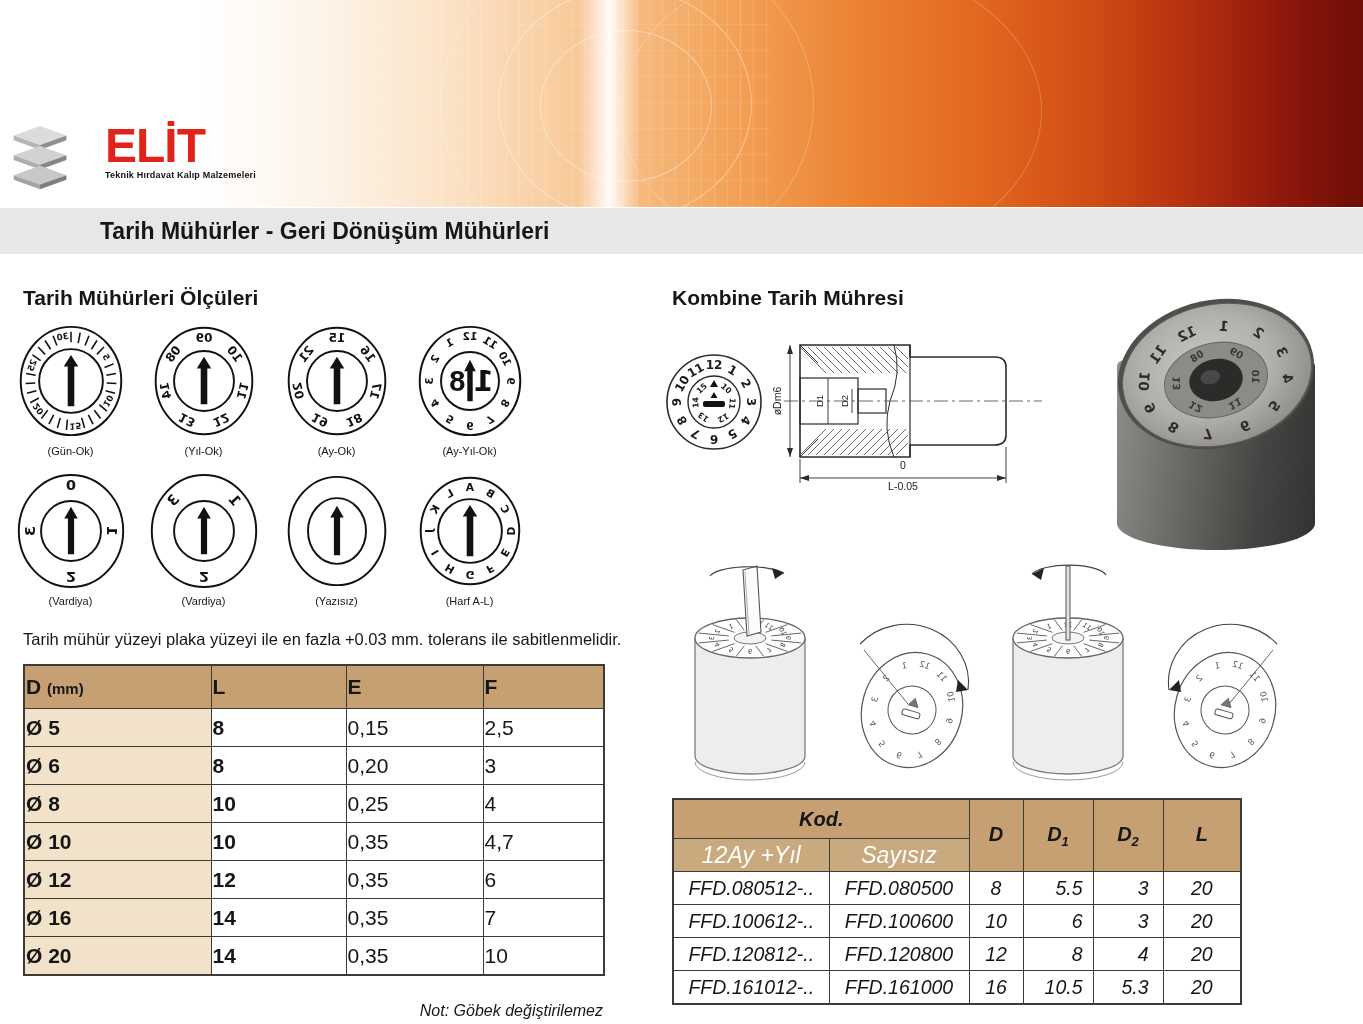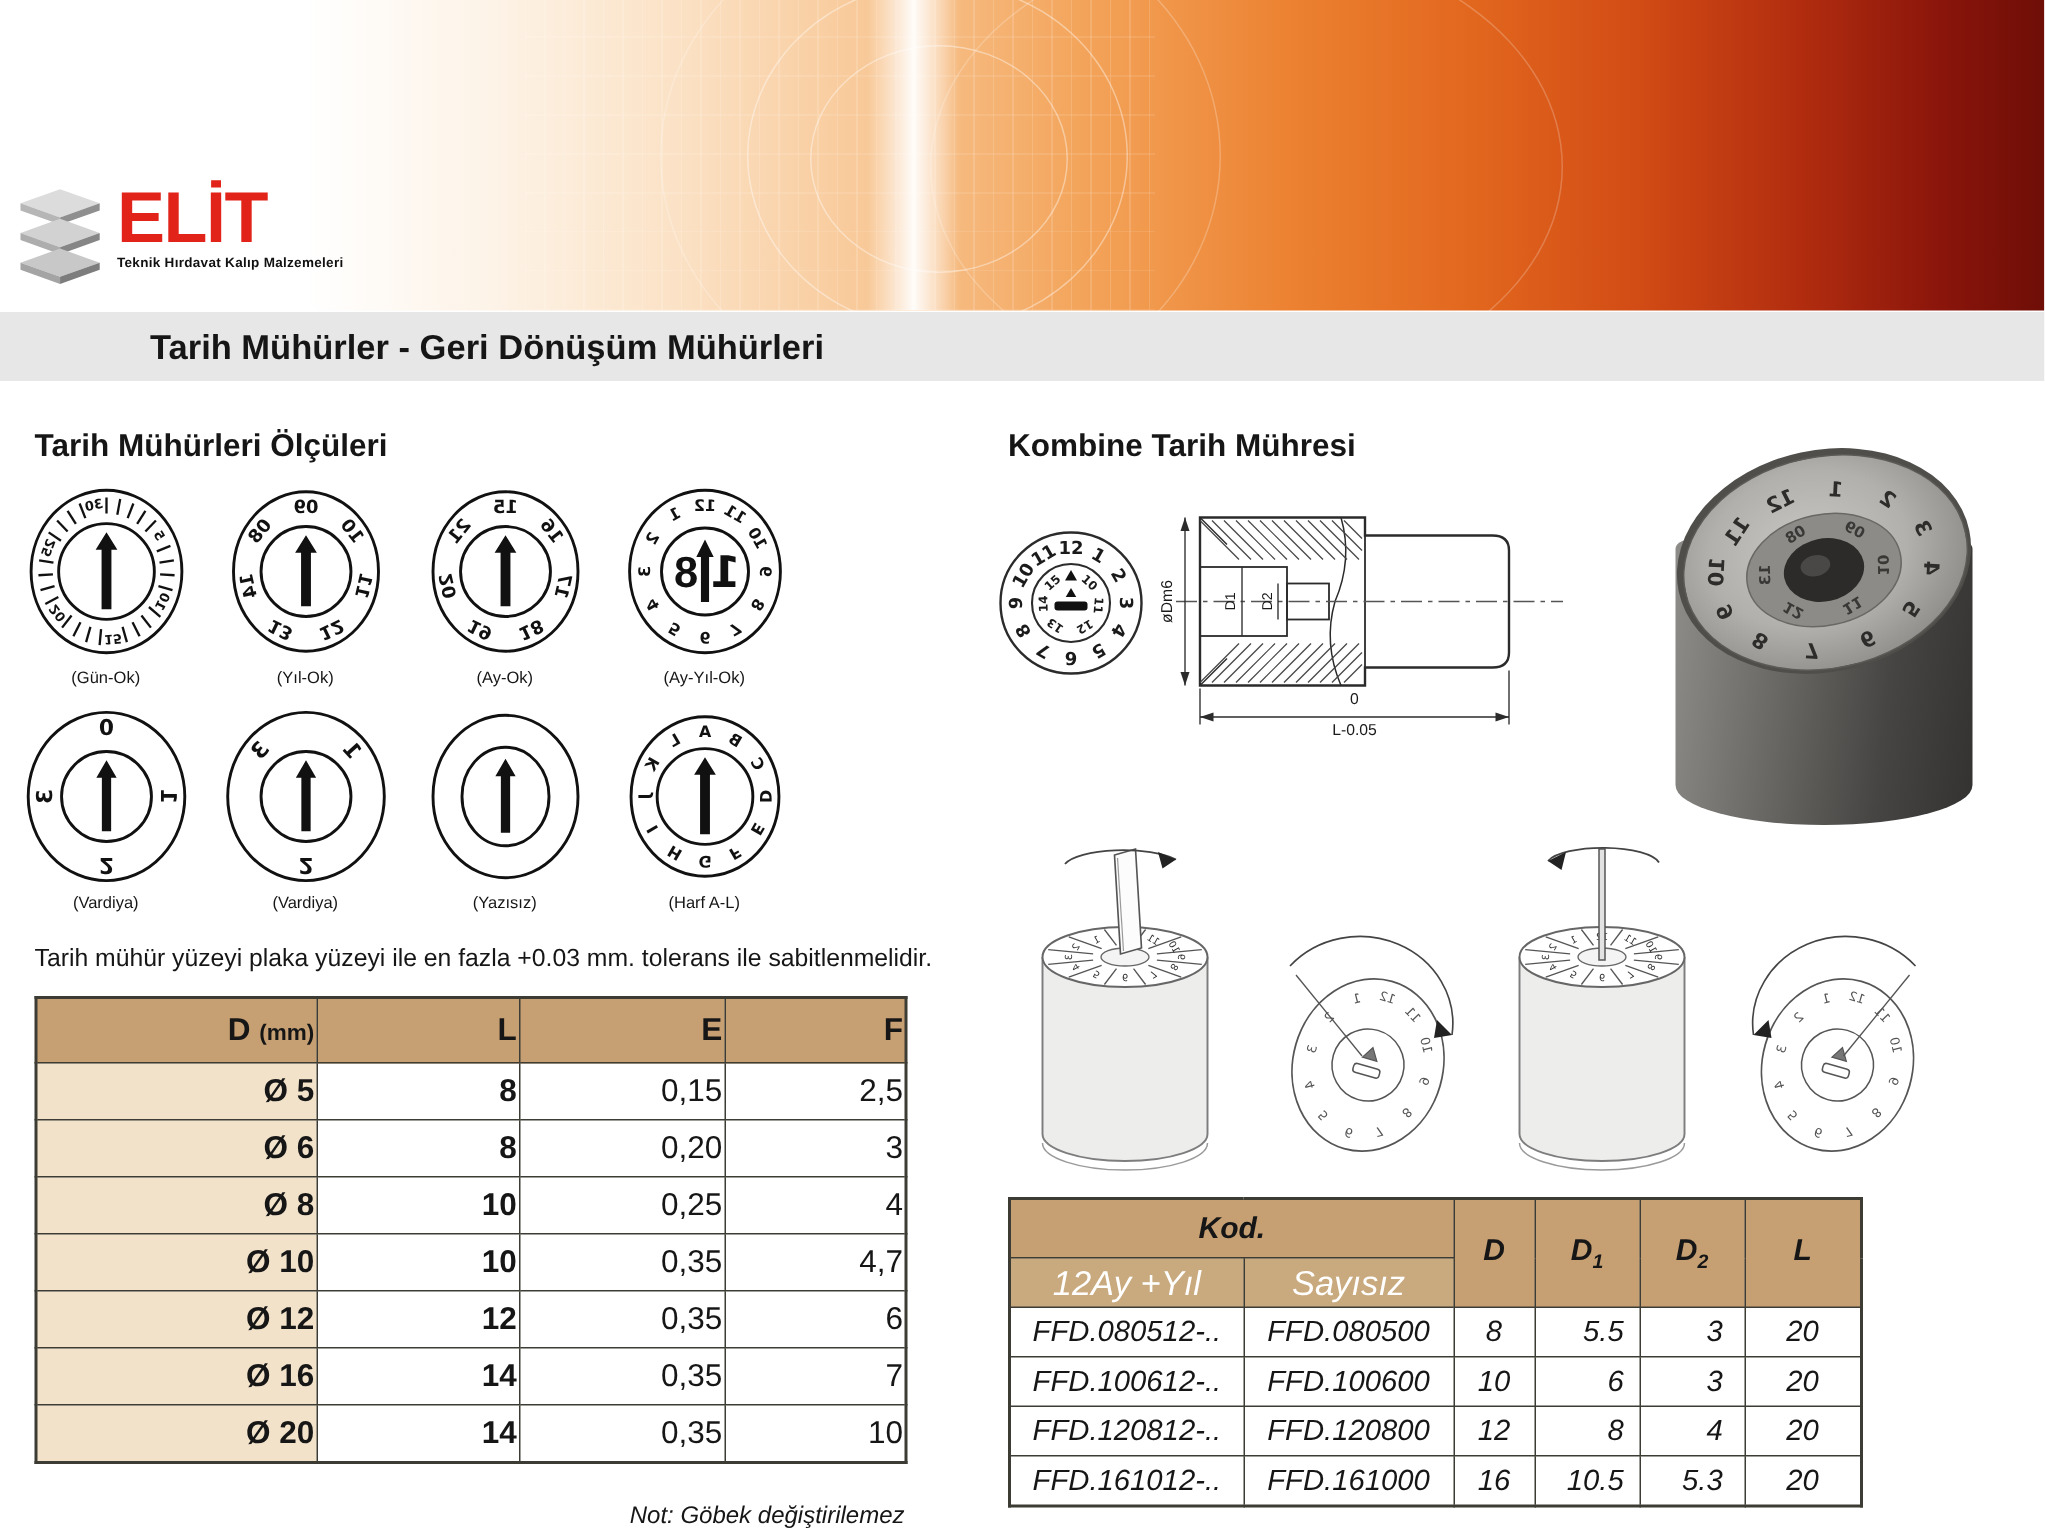--- a/index.html
+++ b/index.html
@@ -10,40 +10,40 @@
   .banner{position:absolute;left:0;top:0;width:1363px;height:207px;
     background:linear-gradient(90deg,#ffffff 0%,#ffffff 15%,#fdf3e7 24%,#fbe2c6 33%,#f8c795 43%,
       #f3a45a 53%,#ec8232 63%,#e2671e 72%,#d24c15 80%,#b22d0f 88%,#8a150b 95%,#6e0e07 100%);}
   .ring{position:absolute;border:1px solid rgba(255,255,255,.4);border-radius:50%;}
   .grid-ovl{position:absolute;left:350px;top:0;width:420px;height:207px;opacity:.65;
     background:repeating-linear-gradient(90deg,rgba(255,255,255,.22) 0 1px,transparent 1px 13px),
                repeating-linear-gradient(0deg,rgba(255,255,255,.15) 0 1px,transparent 1px 26px);}
   .streak{position:absolute;left:578px;top:0;width:62px;height:207px;
     background:linear-gradient(90deg,rgba(255,255,255,0),rgba(255,255,255,.95),rgba(255,255,255,0));}
   
-  .logo{position:absolute;left:8px;top:124px;display:flex;align-items:flex-start;}
+  .logo{position:absolute;left:8px;top:124px;display:flex;align-items:flex-start;gap:27px;}
   .logo-text{margin-left:4px;}
   .brand-name{font-size:48px;font-weight:bold;letter-spacing:-1px;color:#e2231a;line-height:.92;}
   .brand-tagline{font-size:9px;font-weight:bold;color:#111;margin-top:2px;letter-spacing:.2px;}
   
   .titlebar{position:absolute;left:0;top:208px;width:1363px;height:46px;background:#e7e7e7;padding-left:20px;}
   .titlebar span{display:inline-block;margin-left:80px;font-size:23px;font-weight:bold;line-height:46px;color:#161616;}
   
   .sec-h{position:absolute;font-size:21px;font-weight:bold;color:#161616;}
   .tol-note{position:absolute;left:23px;top:630px;font-size:16.5px;color:#161616;}
   .tbl-note{position:absolute;left:23px;top:1002px;width:580px;text-align:right;
             font-size:16px;font-style:italic;color:#161616;}
   
   .dials{position:absolute;left:4px;width:560px;display:flex;}
   .dial-cell{width:133px;text-align:center;}
   .dial-label{font-size:11px;margin-top:1px;color:#161616;}
   
   table{border-collapse:collapse;table-layout:fixed;}
   .dtable{position:absolute;left:23px;top:664px;width:580px;border:2px solid #3c3c34;}
-  .dtable th,.dtable td{border:1.5px solid #3c3c34;text-align:right;}
+  .dtable th,.dtable td{border:1.5px solid #3c3c34;text-align:left;}
   .dtable thead th{background:#c6a073;height:40px;font-size:21px;font-weight:bold;}
   .dtable td{height:35px;font-size:21px;}
   .dtable td.col-d{background:#f2e2ca;font-weight:bold;}
   .dtable td.col-l{font-weight:bold;}
   .unit{font-size:15px;font-weight:bold;}
   .ktable{position:absolute;left:672px;top:798px;width:568px;border:2px solid #3c3c34;font-style:italic;}
   .ktable th,.ktable td{border:1.5px solid #3c3c34;text-align:center;}
   .ktable th{background:#c6a073;font-size:20px;font-weight:bold;}
   .ktable th.kod{height:36px;}
   .ktable th.sub{background:#c9a97e;color:#fff;font-weight:normal;font-size:23px;height:30px;}

